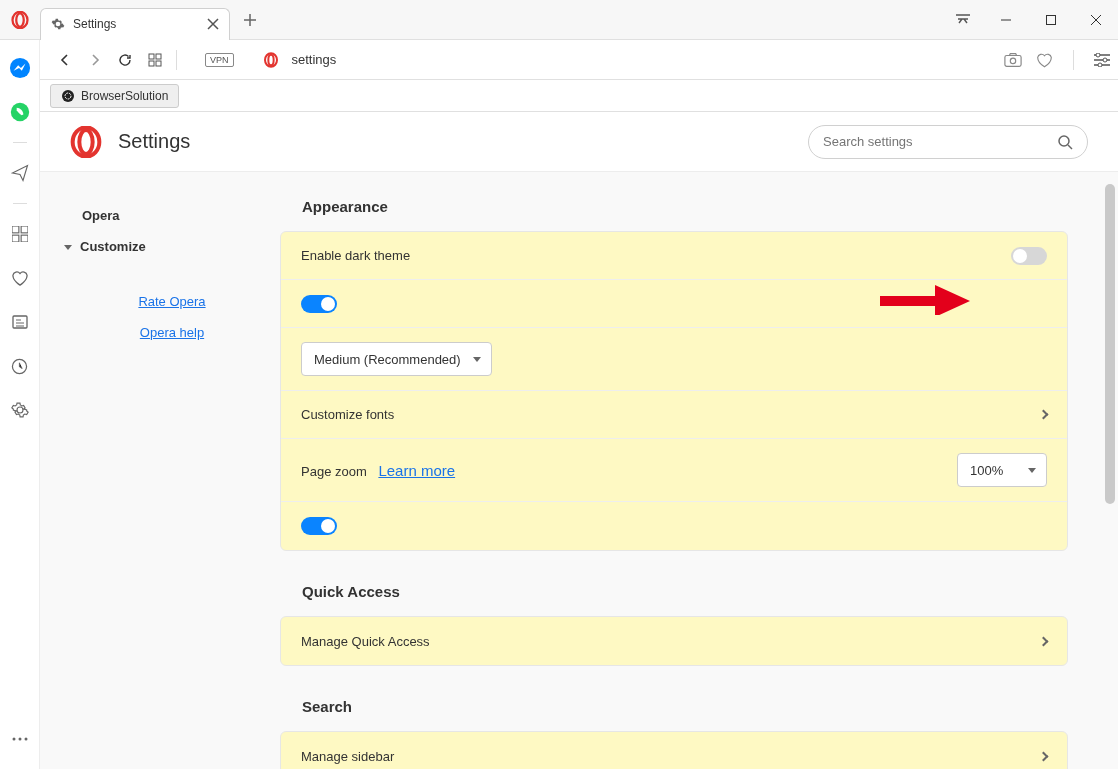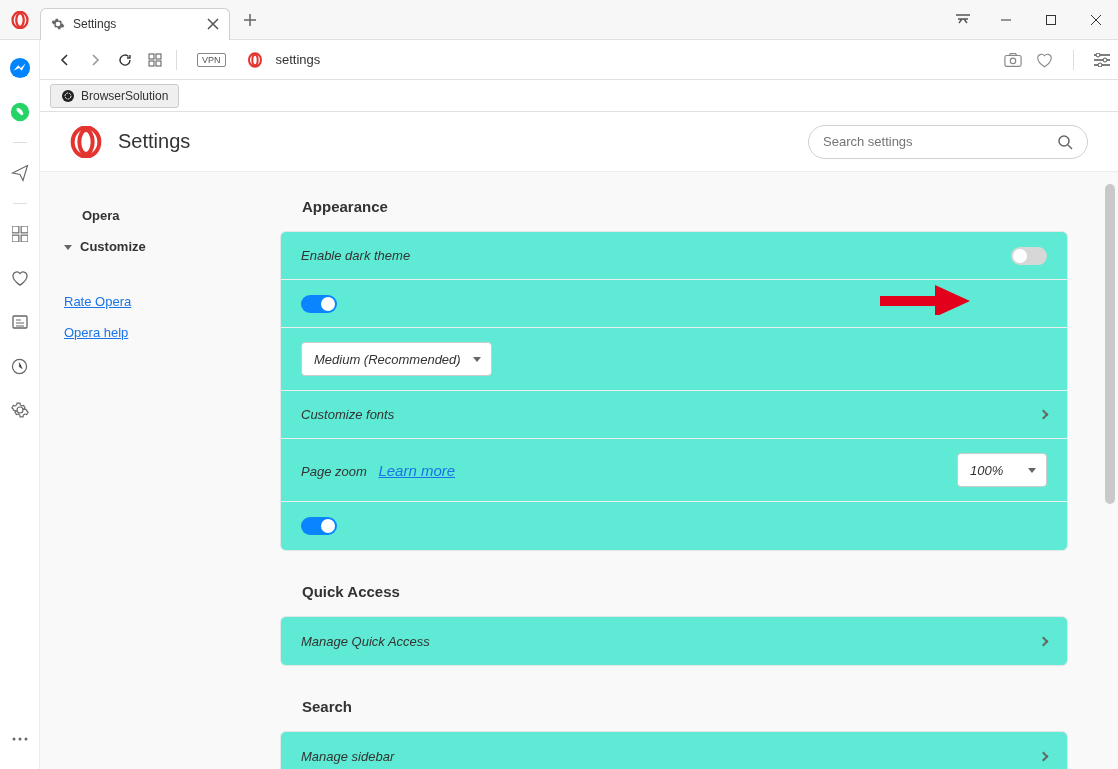--- a/index.html
+++ b/index.html
@@ -15,21 +15,21 @@
 .new-tab { width: 28px; height: 28px; display: flex; align-items: center; justify-content: center; margin-left: 6px; color: #666; cursor: pointer; }
 .win-controls { margin-left: auto; display: flex; align-items: center; gap: 0; }
 .win-btn { width: 45px; height: 30px; display: flex; align-items: center; justify-content: center; color: #444; cursor: pointer; }
 .win-btn svg { width: 12px; height: 12px; }
 .menubtn { width: 40px; display:flex; justify-content:center; }
 
 
 .addrbar { height: 40px; border-bottom: 1px solid #e0e0e0; display: flex; align-items: center; padding: 0 8px 0 50px; background:#fff; }
 .nav-btn { width: 30px; height: 30px; display: flex; align-items: center; justify-content: center; color: #555; cursor: pointer; }
 .nav-sep { width:1px; height:20px; background:#ddd; margin:0 6px; }
-.vpn-badge { border:1px solid #888; font-size:9px; padding:1px 4px; border-radius:2px; color:#555; margin:0 14px; }
+.vpn-badge { border:1px solid #888; font-size:9px; padding:1px 4px; border-radius:2px; color:#555; margin:0 22px; }
 .mini-o { width:18px; height:18px; display:flex; align-items:center; justify-content:center; margin:0 6px; }
 .addr-text { font-size:13px; color:#333; margin-left:6px; }
 .addr-right { margin-left:auto; display:flex; gap:14px; align-items:center; color:#666; }
 
 
 .bmbar { height: 32px; border-bottom: 1px solid #e0e0e0; display: flex; align-items: center; padding-left: 50px; }
 .bm-item { background:#efefef; border:1px solid #ccc; border-radius:3px; padding:4px 10px; display:flex; align-items:center; gap:6px; font-size:12px; color:#333; cursor:pointer; }
 .bm-ic { width:14px; height:14px; display:inline-block; }
 
 
@@ -44,26 +44,26 @@
 .sh-title { font-size:20px; color:#333; flex:1; }
 .sh-search { width:280px; height:34px; border:1px solid #d0d0d0; border-radius:17px; display:flex; align-items:center; padding:0 14px; color:#888; }
 .sh-search input { border:none; outline:none; flex:1; font-size:13px; background:transparent; }
 .sh-search-ic { width:16px; height:16px; color:#666; }
 
 
 .content-wrap { position:absolute; left:40px; top:172px; right:0; bottom:0; display:flex; background:#f9f9f9; }
 .left-nav { width:240px; padding:28px 0 0 24px; }
 .ln-item { font-size:13px; font-weight:600; color:#333; padding:8px 0; cursor:pointer; }
 .ln-caret { display:inline-block; width:0; height:0; border-left:4px solid transparent; border-right:4px solid transparent; border-top:5px solid #666; margin-right:8px; vertical-align:middle; }
-.ln-link { display:block; margin-left:0; color:#1a73e8; text-decoration:underline; font-size:13px; padding:8px 0; cursor:pointer; }
+.ln-link { display:block; margin-left:0; color:#1a73e8; text-decoration:underline; font-size:13px; padding:8px 0; cursor:pointer;text-align:center; }
 .ln-links { margin-top:24px; }
 
 .main-col { flex:1; padding:26px 50px 40px 0; overflow-y:auto; }
 .section-title { font-size:15px; font-weight:600; color:#333; margin: 0 0 16px 22px; }
-.card { background:#5eead4; border:1px solid #e6e6e6; border-radius:6px; overflow:hidden; margin-bottom:32px;font-style:italic; }
+.card { background:#fef9c3; border:1px solid #e6e6e6; border-radius:6px; overflow:hidden; margin-bottom:32px; }
 .row { min-height:48px; padding:14px 20px; display:flex; align-items:center; border-bottom:1px solid #eee; }
 .row:last-child { border-bottom:none; }
 .row-label { flex:1; font-size:13px; color:#333; }
 
 .toggle { width:36px; height:18px; border-radius:9px; position:relative; cursor:pointer; }
 .toggle.off { background:#d7d7d7; }
 .toggle.on { background:#0a84ff; }
 .toggle::after { content:""; position:absolute; width:14px; height:14px; background:#fff; border-radius:50%; top:2px; }
 .toggle.off::after { left:2px; }
 .toggle.on::after { right:2px; }

